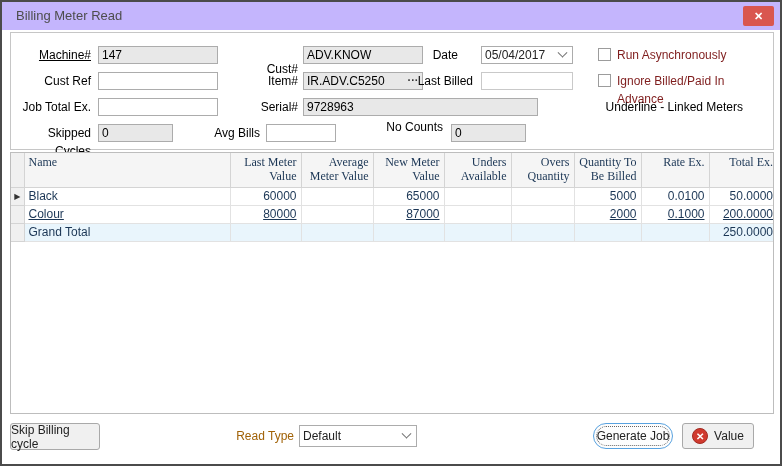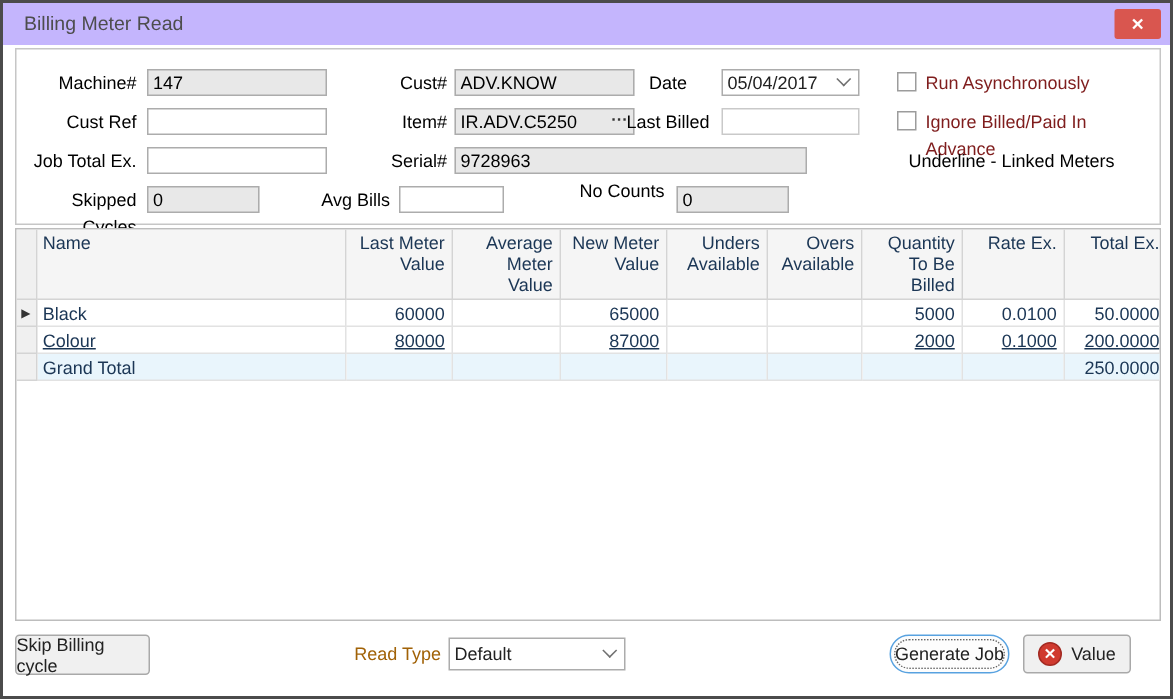--- a/index.html
+++ b/index.html
@@ -54,21 +54,21 @@
   
   .grid-wrap {
     position: absolute; left: 8px; top: 150px; width: 764px; height: 262px;
     border: 1px solid #bdbdbd; background: #fff; overflow: hidden;
   }
   table { border-collapse: collapse; table-layout: fixed; width: 764px; color: #1b3655; }
   th, td { overflow: hidden; white-space: normal; }
   thead th {
     background: #f5f5f5; border: 1px solid #d4d4d4; border-top: none;
     font-weight: normal; font-size: 12px; line-height: 14px;
-    vertical-align: top; text-align: right; padding: 2px 4px; height: 34px;
+    vertical-align: top; text-align: right; padding: 2px 4px; height: 34px; font-family: Liberation Serif, serif;
   }
   thead th.name-col { text-align: left; }
   thead th.ind { background: #f0f0f0; padding: 0; }
   tbody td {
     border: 1px solid #e2e2e2; height: 18px; padding: 0 4px;
     text-align: right; font-size: 12px;
   }
   tbody td.name-col { text-align: left; }
   tbody td.ind { background: #f0f0f0; border-color: #d4d4d4; text-align: center; padding: 0; font-size: 8px; color: #333; }
   tr.linked td { text-decoration: underline; }
@@ -102,23 +102,23 @@
 
   <div class="titlebar">
     <div class="title">Billing Meter Read</div>
     <div class="close-btn">
       <span>✕</span>
     </div>
   </div>
 
   <div class="panel">
 
-    <div class="lbl" style="left:0;top:13px;width:80px;">Machine#</div>
+    <div class="lbl" style="left:0;top:13px;width:80px;text-decoration:underline;">Machine#</div>
     <input class="fld grey" style="left: 87px; top: 13px; width: 120px;" readonly="" value="147">
-    <div class="lbl" style="left:190px;top:13px;width:97px;">Cust#</div>
+    <div class="lbl" style="left:190px;top:27px;width:97px;">Cust#</div>
     <input class="fld grey" style="left: 292px; top: 13px; width: 120px;" readonly="" value="ADV.KNOW">
     <div class="lbl" style="left:380px;top:13px;width:67px;">Date</div>
     <div class="combo" style="left:470px;top:13px;width:92px;">
       <span class="val">05/04/2017</span>
       <span class="chev"></span>
     </div>
     <span class="checkbox" style="left:587px;top:15px;"></span>
     <div class="cb-label" style="left:606px;top:13px;">Run Asynchronously</div>
 
     <div class="lbl" style="left:0;top:39px;width:80px;">Cust Ref</div>
@@ -162,21 +162,21 @@
           <col style="width:68px">
       </colgroup>
       <thead>
         <tr>
           <th class="ind"></th>
           <th class="name-col">Name</th>
           <th>Last Meter Value</th>
           <th>Average Meter Value</th>
           <th>New Meter Value</th>
           <th>Unders Available</th>
-          <th>Overs Available</th>
+          <th>Overs Quantity</th>
           <th>Quantity To Be Billed</th>
           <th>Rate Ex.</th>
           <th>Total Ex.</th>
         </tr>
       </thead>
       <tbody>
         <tr>
           <td class="ind">▶</td>
           <td class="name-col">Black</td>
           <td>60000</td>

